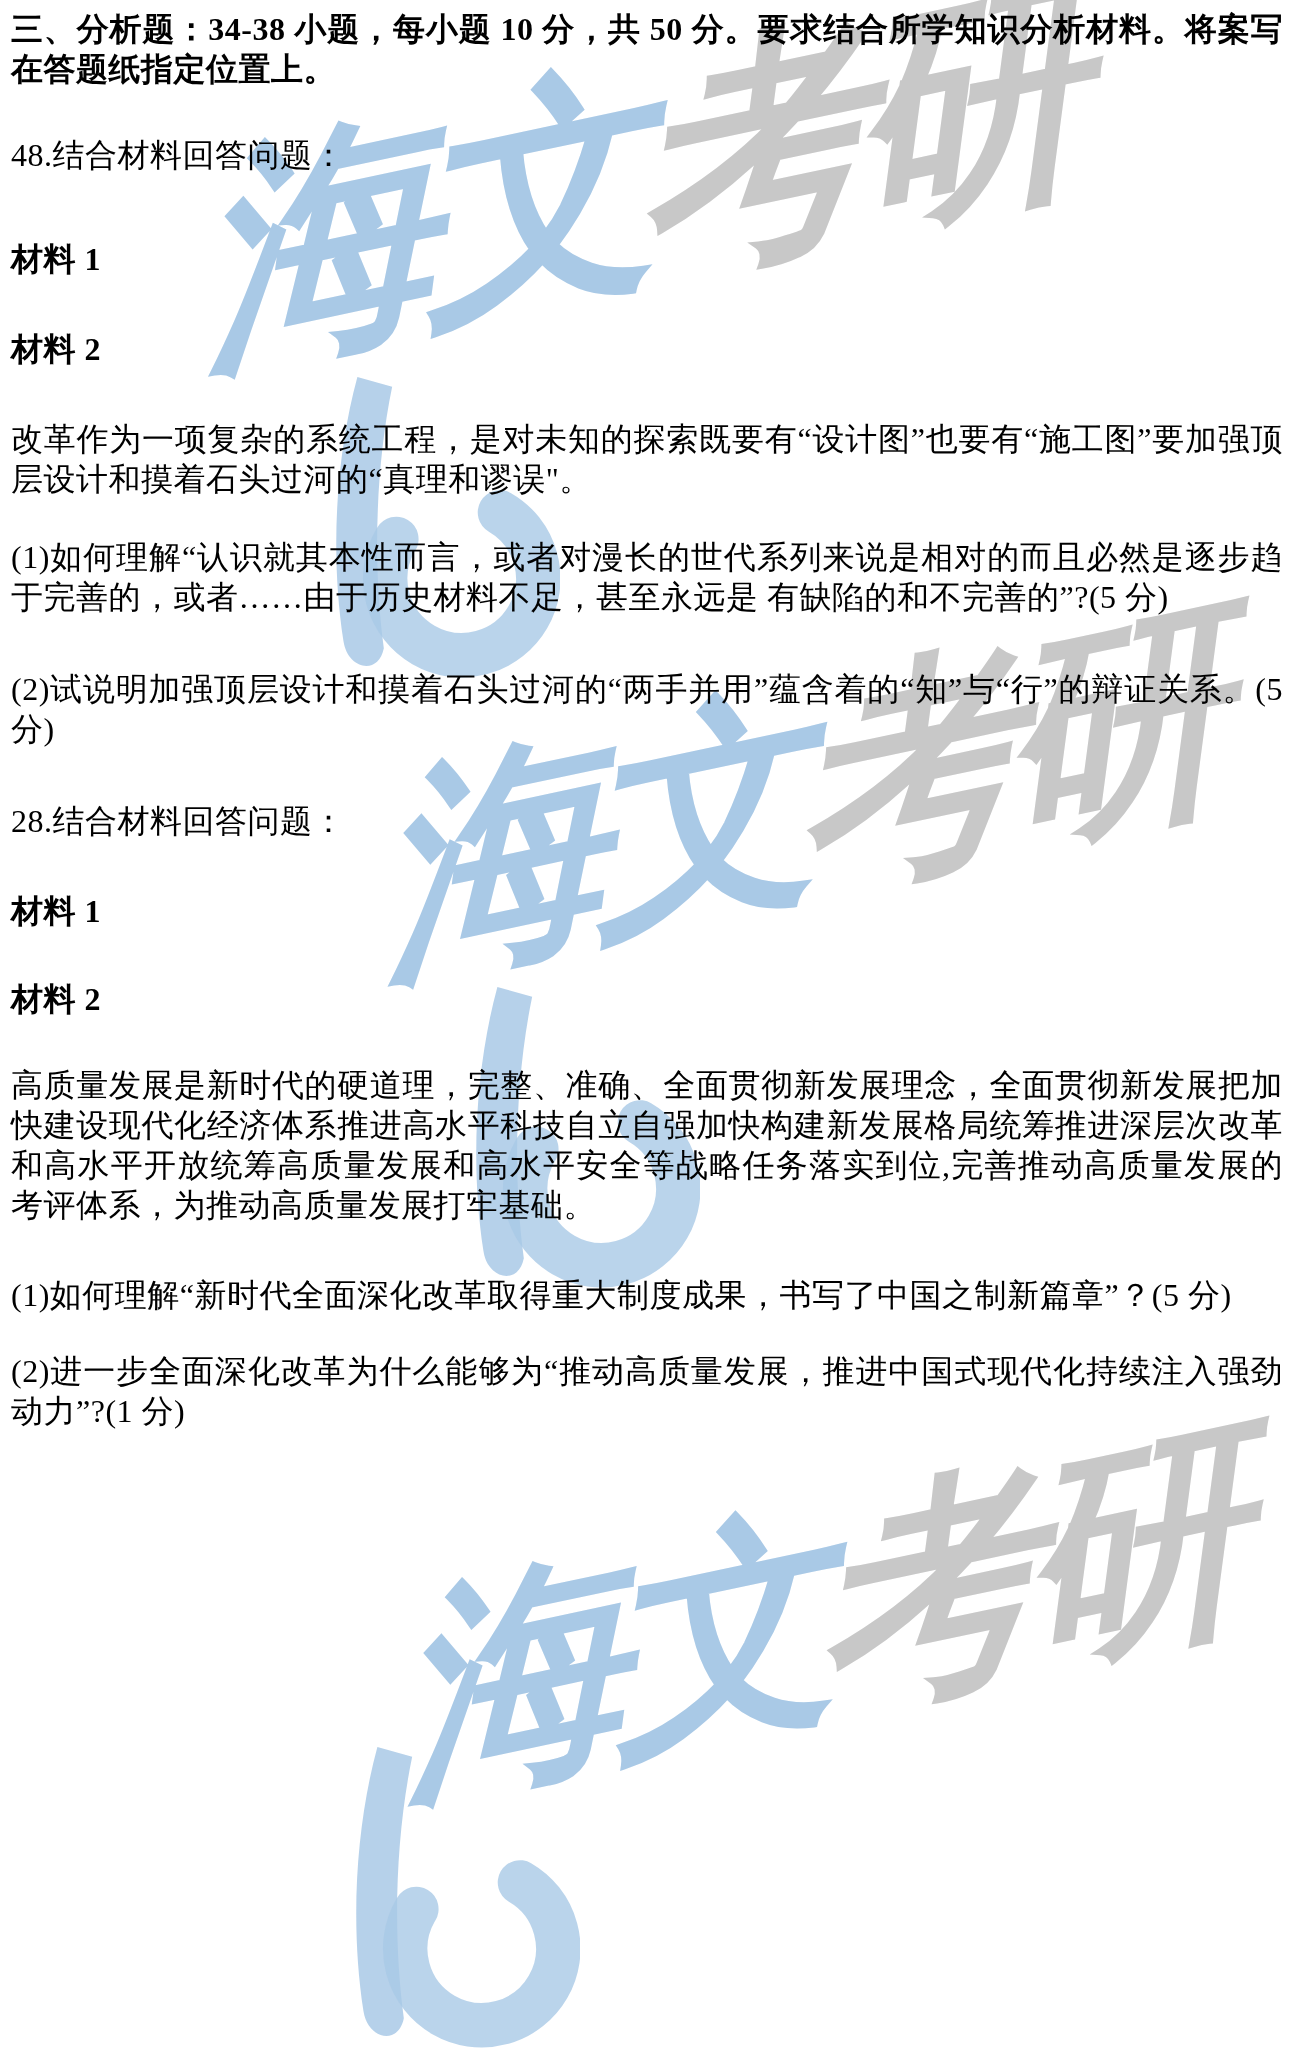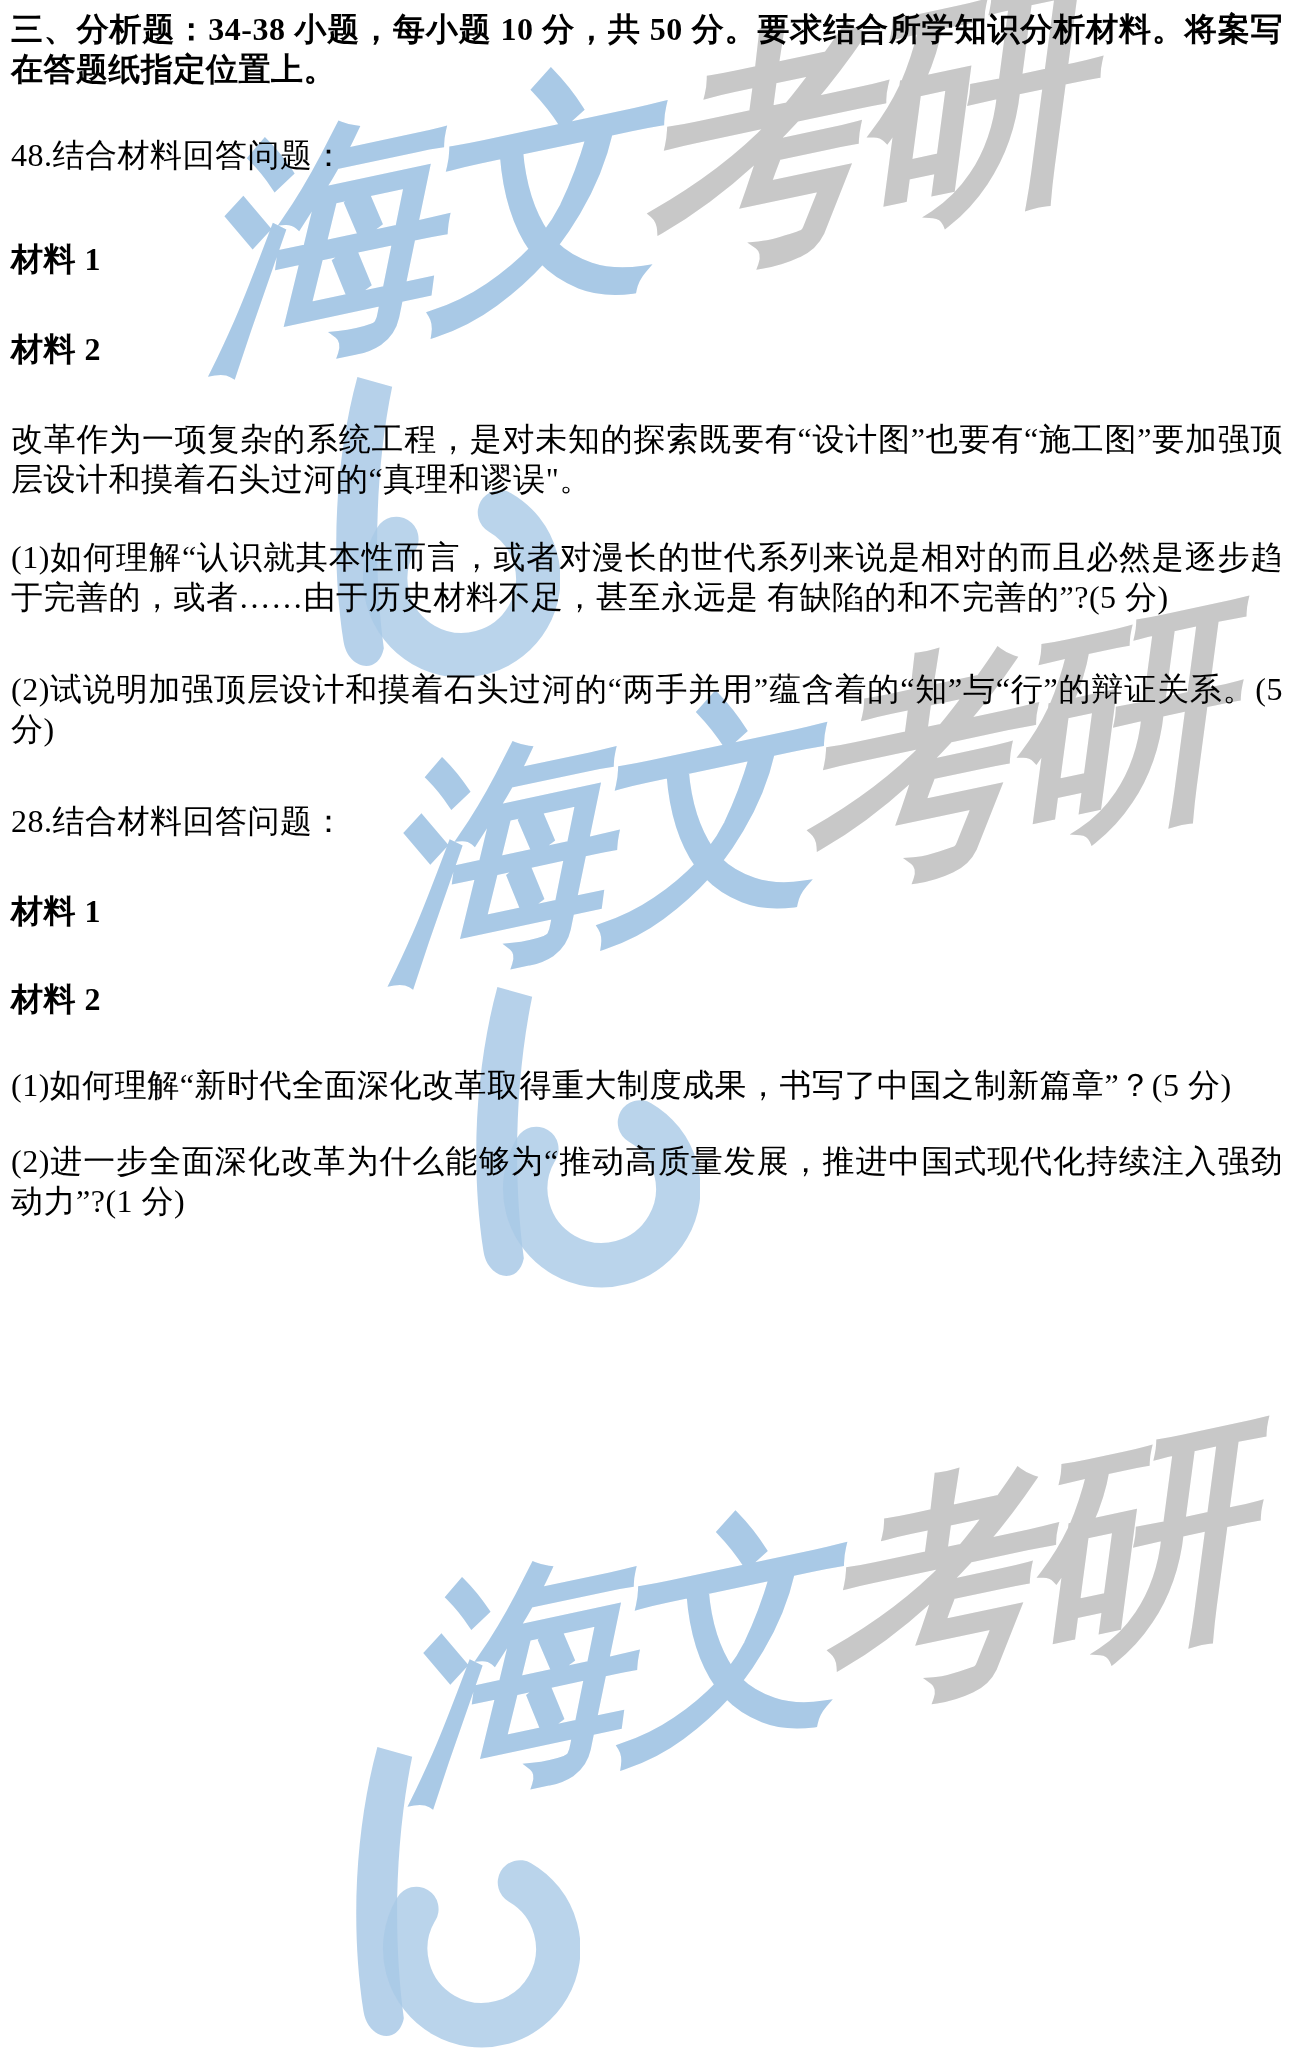--- a/index.html
+++ b/index.html
@@ -95,19 +95,20 @@
 
     <p style="margin-bottom:52px">(2)试说明加强顶层设计和摸着石头过河的“两手并用”蕴含着的“知”与“行”的辩证关系。(5 分)</p>
 
     <p style="margin-bottom:50px">28.结合材料回答问题：</p>
 
     <p class="bold" style="margin-bottom:48px">材料 1</p>
 
 
     <p class="bold" style="margin-bottom:46px">材料 2</p>
 
+    <p style="margin-bottom:50px">高质量发展是新时代的硬道理，完整、准确、全面贯彻新发展理念，全面贯彻新发展把加快建设现代化经济体系推进高水平科技自立自强加快构建新发展格局统筹推进深层次改革和高水平开放统筹高质量发展和高水平安全等战略任务落实到位,完善推动高质量发展的考评体系，为推动高质量发展打牢基础。</p>
 
     <p style="margin-bottom:36px">(1)如何理解“新时代全面深化改革取得重大制度成果，书写了中国之制新篇章”？(5 分)</p>
 
     <p style="margin-bottom:0">(2)进一步全面深化改革为什么能够为“推动高质量发展，推进中国式现代化持续注入强劲动力”?(1 分)</p>
 
   </div>
 </div>
 
 </body></html>

